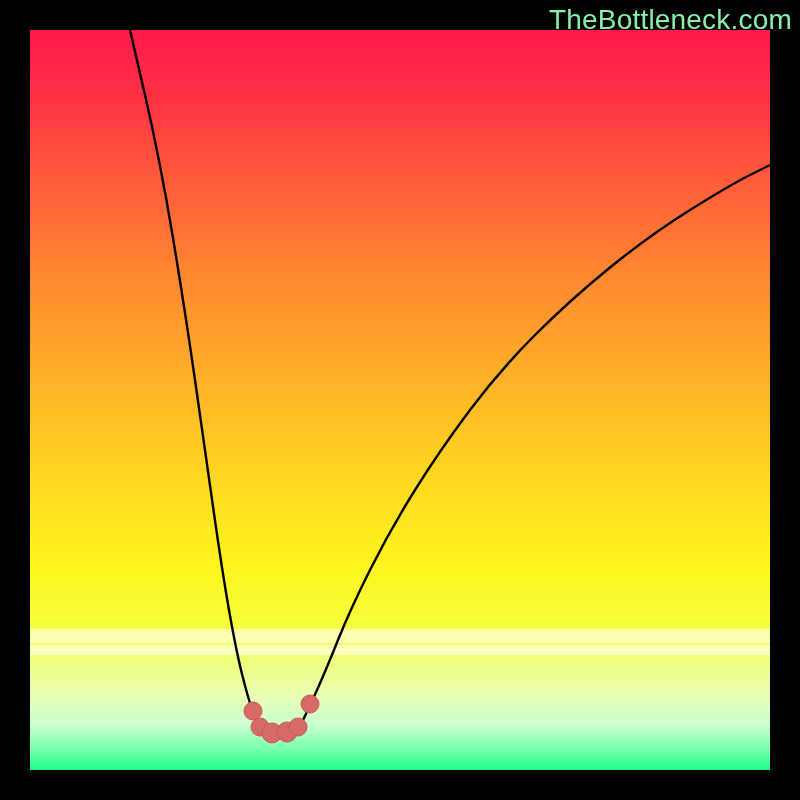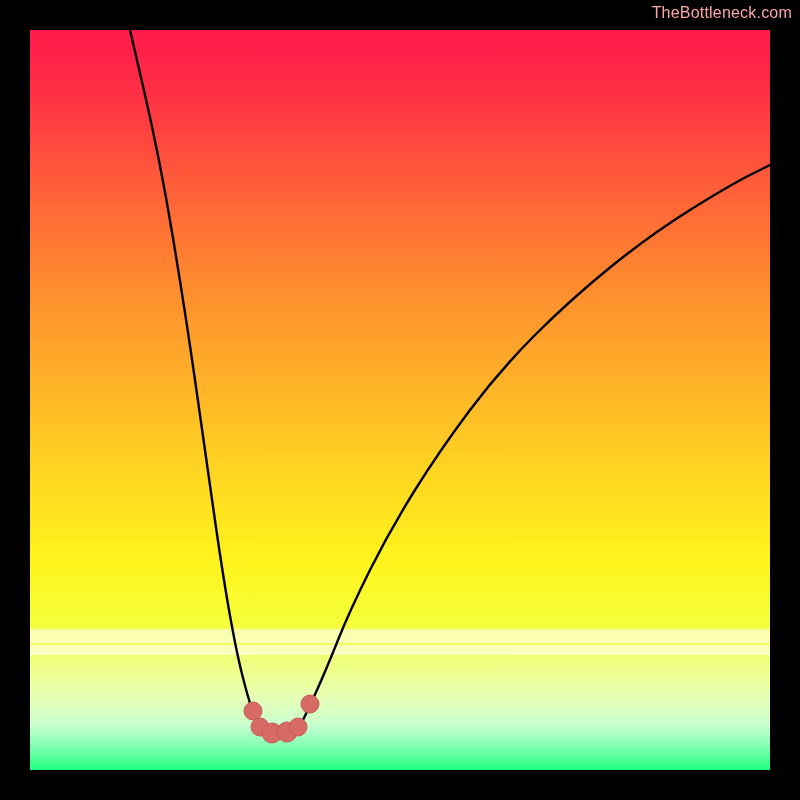--- a/index.html
+++ b/index.html
@@ -35,22 +35,22 @@
   .whiteband {
     position: absolute;
     left: 0;
     width: 100%;
     background: rgba(255,255,255,0.55);
   }
   .watermark {
     position: absolute;
     top: 4px;
     right: 8px;
-    color: #fca5a5;
-    font-size: 16px;
+    color: #86efac;
+    font-size: 28px;
     font-weight: 500;
     letter-spacing: 0.2px;
     user-select: none;
   }
   svg.curve {
     position: absolute;
     left: 0;
     top: 0;
     width: 740px;
     height: 740px;

